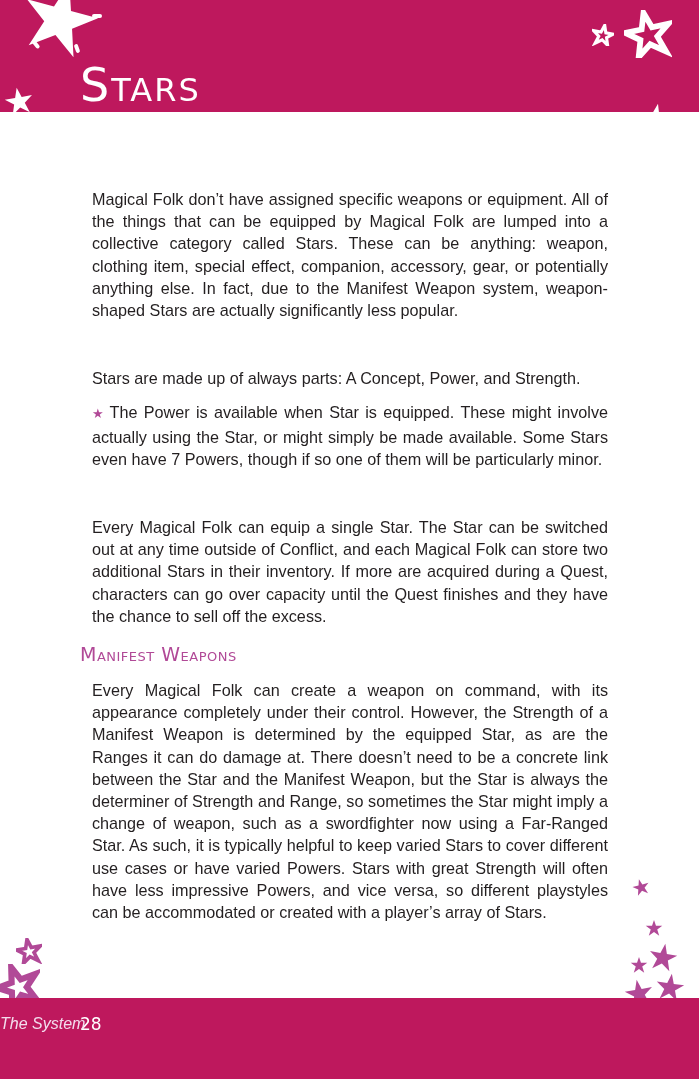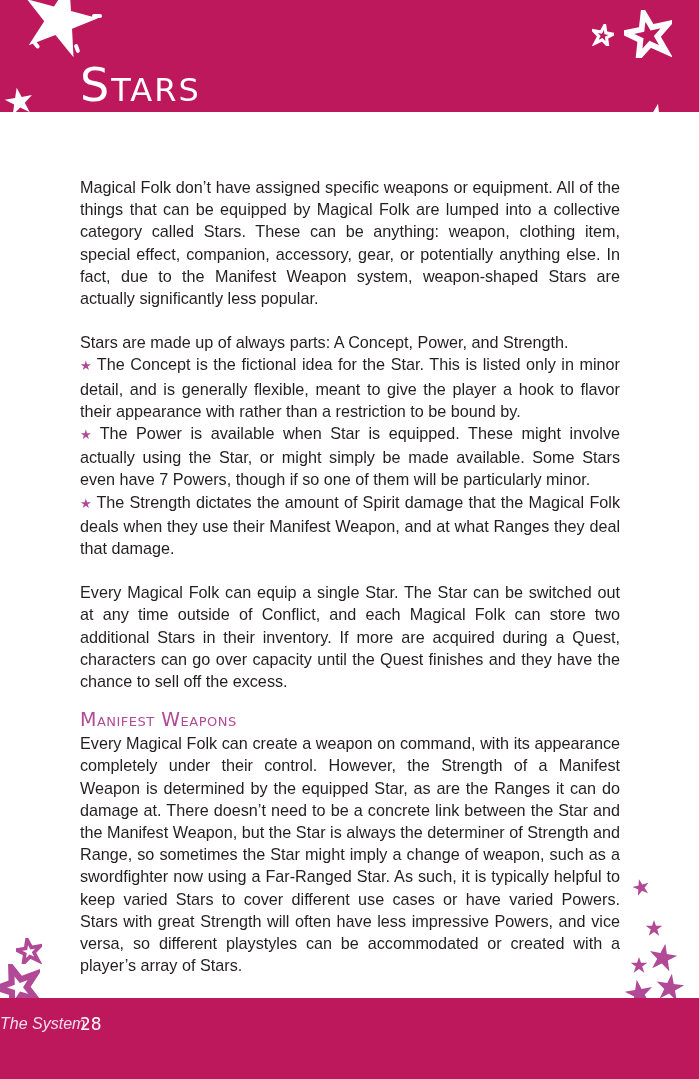--- a/index.html
+++ b/index.html
@@ -18,21 +18,21 @@
     font-family: "DejaVu Sans", sans-serif; font-weight: normal;
     font-variant: small-caps; line-height: 1;
   }
   .star { position: absolute; }
   .star svg { display: block; width: 100%; height: 100%; }
   .body-text {
     position: absolute; left: 80px; top: 176px; width: 540px;
     color: #231f20; font-size: 16.2px; line-height: 22.2px;
     font-family: "Liberation Sans", sans-serif;
   }
-  .body-text p { margin: 0; text-align: justify; }
+  .body-text p { margin: 12px; text-align: justify; }
   .para-gap { height: 22px; }
   .bullet { margin: 0; text-align: justify; }
   .bullet-star { color: #b14997; font-size: 13px; margin-right: 4px; }
   .subheading {
     color: #b14997; font-size: 19px; margin: 14px 0 0 0; line-height: 26px;
     font-family: "DejaVu Sans", sans-serif; font-variant: small-caps; letter-spacing: 0.5px;
   }
   .footer {
     position: absolute; left: 0; top: 998px; width: 699px; height: 93px;
     background: #be185d;
@@ -116,23 +116,21 @@
       </svg>
   </div>
 
   <div class="title">Stars</div>
 </div>
 
 <div class="body-text">
   <p>Magical Folk don’t have assigned specific weapons or equipment. All of the things that can be equipped by Magical Folk are lumped into a collective category called Stars. These can be anything: weapon, clothing item, special effect, companion, accessory, gear, or potentially anything else. In fact, due to the Manifest Weapon system, weapon-shaped Stars are actually significantly less popular.</p>
   <div class="para-gap"></div>
   <p>Stars are made up of always parts: A Concept, Power, and Strength.</p>
-  <p class="bullet"><span class="bullet-star">★</span><span>The Concept is the fictional idea for the Star. This is listed only in minor detail, and is generally flexible, meant to give the player a hook to flavor their appearance with rather than a restriction to be bound by.</span></p>
   <p class="bullet"><span class="bullet-star">★</span><span>The Power is available when Star is equipped. These might involve actually using the Star, or might simply be made available. Some Stars even have 7 Powers, though if so one of them will be particularly minor.</span></p>
-  <p class="bullet"><span class="bullet-star">★</span><span>The Strength dictates the amount of Spirit damage that the Magical Folk deals when they use their Manifest Weapon, and at what Ranges they deal that damage.</span></p>
   <div class="para-gap"></div>
   <p>Every Magical Folk can equip a single Star. The Star can be switched out at any time outside of Conflict, and each Magical Folk can store two additional Stars in their inventory. If more are acquired during a Quest, characters can go over capacity until the Quest finishes and they have the chance to sell off the excess.</p>
   <div class="subheading">Manifest Weapons</div>
   <p>Every Magical Folk can create a weapon on command, with its appearance completely under their control. However, the Strength of a Manifest Weapon is determined by the equipped Star, as are the Ranges it can do damage at. There doesn’t need to be a concrete link between the Star and the Manifest Weapon, but the Star is always the determiner of Strength and Range, so sometimes the Star might imply a change of weapon, such as a swordfighter now using a Far-Ranged Star. As such, it is typically helpful to keep varied Stars to cover different use cases or have varied Powers. Stars with great Strength will often have less impressive Powers, and vice versa, so different playstyles can be accommodated or created with a player’s array of Stars.</p>
 </div>
 
 <div class="deco-bottom" style="left:16px; top:938px; width:26px; height:26px;">
   <svg viewBox="0 0 100 100" width="100%" height="100%">
       <polygon fill="none" stroke="#b14997" stroke-width="14" points="50,5 61,38 96,38 68,59 79,93 50,72 21,93 32,59 4,38 39,38" transform="rotate(-10 50 50)"></polygon>
     </svg>

